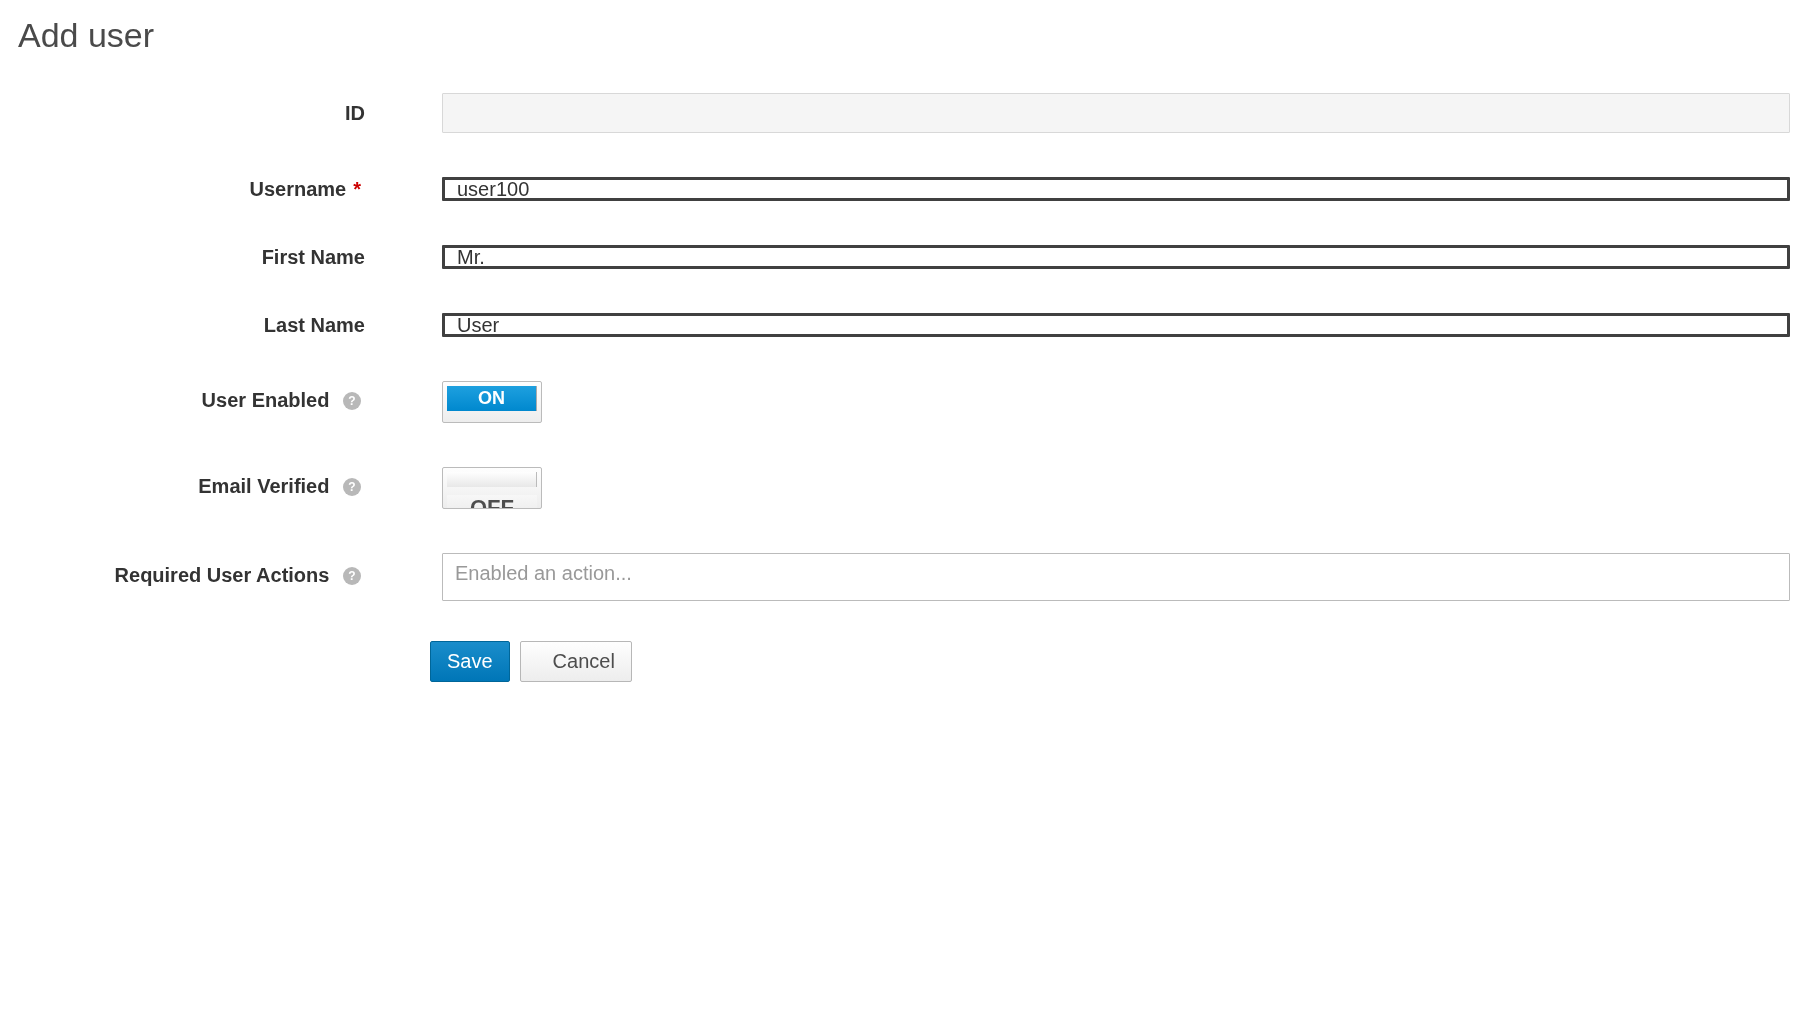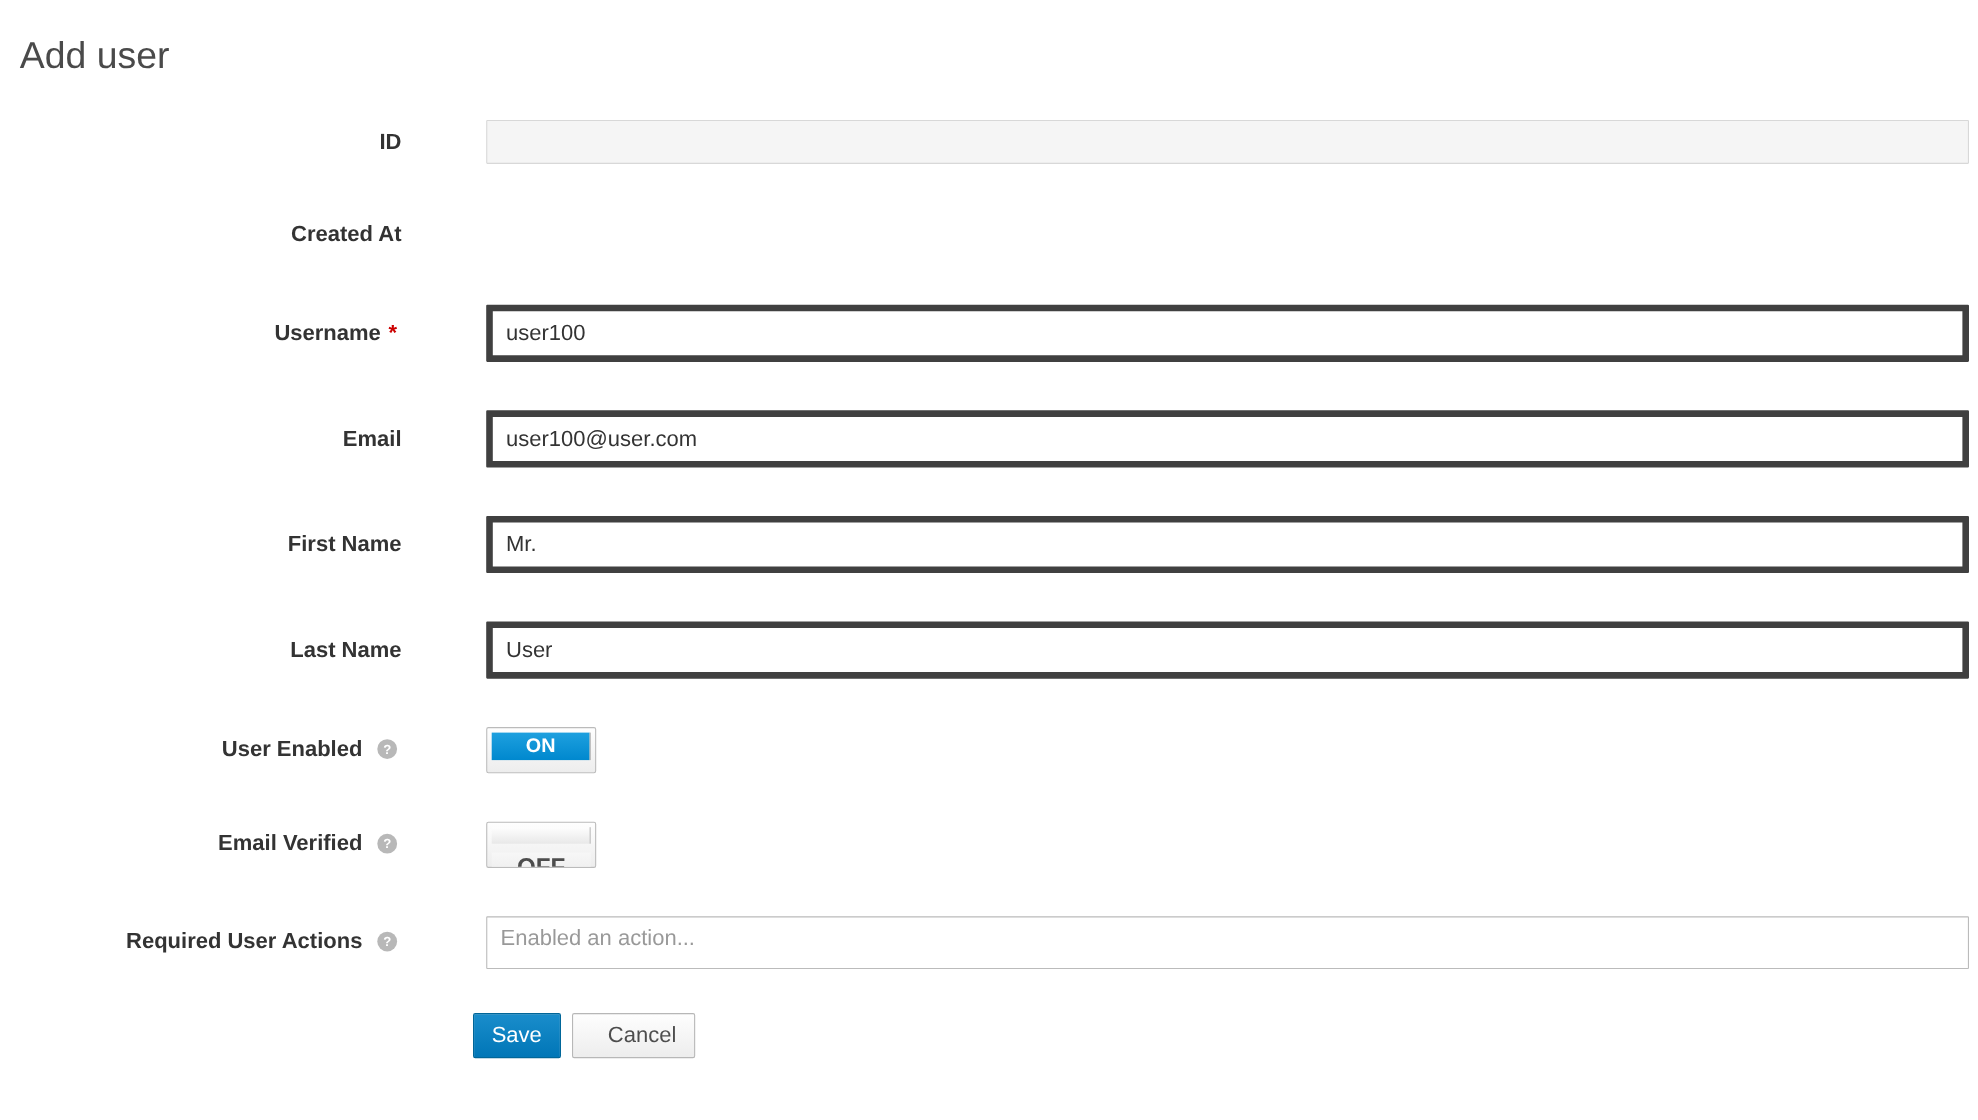--- a/index.html
+++ b/index.html
@@ -10,21 +10,21 @@
     body {
       font-family: -apple-system, BlinkMacSystemFont, "Segoe UI", "Helvetica Neue", Arial, sans-serif;
       background: #ffffff;
       color: #333;
       padding: 0;
     }
     .page-title {
       font-size: 34px;
       font-weight: 300;
       color: #4a4a4a;
-      margin: 24px 0 30px 10px;
+      margin: 8px 0 30px 10px;
     }
     .form-container {
       width: 100%;
     }
     .form-row {
       display: flex;
       align-items: center;
       margin-bottom: 28px;
     }
     .form-label {
@@ -39,26 +39,26 @@
     .required-asterisk {
       color: #cc0000;
       margin-left: 3px;
     }
     .form-control-wrap {
       flex: 1;
       padding-left: 35px;
     }
     .form-input {
       width: 100%;
-      height: 52px;
+      height: 24px;
       padding: 6px 12px;
       font-size: 20px;
       color: #333;
       background: #fff;
-      border: 6px solid #404040;
+      border: 3px solid #404040;
       border-radius: 1px;
     }
     .form-input-readonly {
       width: 100%;
       height: 40px;
       padding: 6px 12px;
       font-size: 20px;
       background: #f5f5f5;
       border: 1px solid #d8d8d8;
       border-radius: 1px;
@@ -170,42 +170,30 @@
 
 <div class="form-container">
 
   <div class="form-row">
     <div class="form-label">ID</div>
     <div class="form-control-wrap">
       <div class="form-input-readonly"></div>
     </div>
   </div>
 
-  <div class="form-row">
-    <div class="form-label">Created At</div>
-    <div class="form-control-wrap">
-      <div class="empty-value"></div>
-    </div>
-  </div>
 
   <div class="form-row">
     <div class="form-label">
       <span>Username</span><span class="required-asterisk">*</span>
     </div>
     <div class="form-control-wrap">
       <input type="text" class="form-input" value="user100" style="">
     </div>
   </div>
 
-  <div class="form-row">
-    <div class="form-label">Email</div>
-    <div class="form-control-wrap">
-      <input type="text" class="form-input" value="user100@user.com" style="">
-    </div>
-  </div>
 
   <div class="form-row">
     <div class="form-label">First Name</div>
     <div class="form-control-wrap">
       <input type="text" class="form-input" value="Mr." style="">
     </div>
   </div>
 
   <div class="form-row">
     <div class="form-label">Last Name</div>

